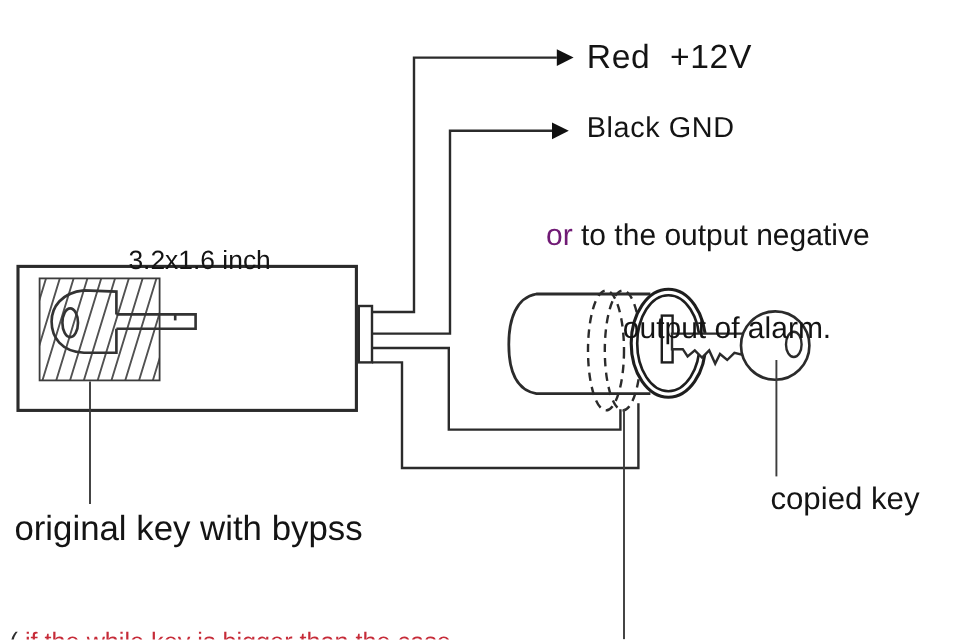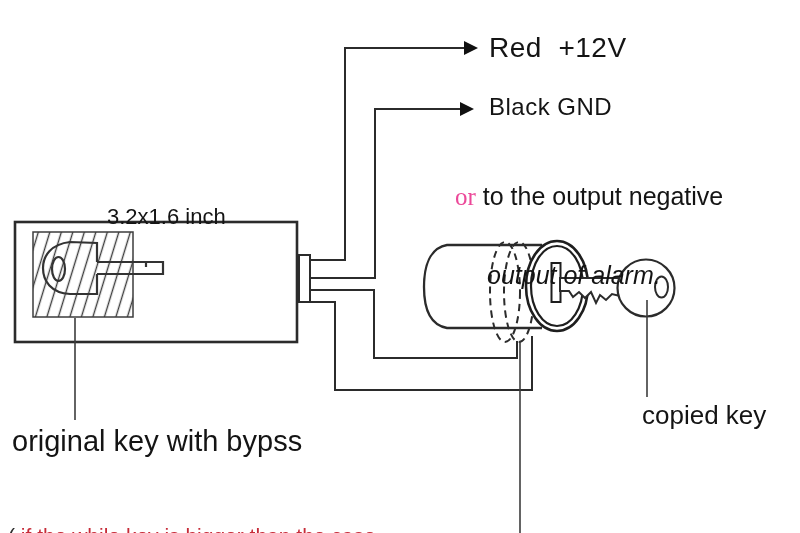--- a/index.html
+++ b/index.html
@@ -15,26 +15,27 @@
     background: #ffffff;
   }
   #art {
     position: absolute; left: 0; top: 0;
   }
   .lbl {
     position: absolute;
     color: #141414;
     white-space: pre;
     line-height: 1.05;
+    text-align: center;
   }
   .lbl-red12v   { left: 489px; top: 33px;  font-size: 28px; letter-spacing: 0.5px; }
   .lbl-blackgnd { left: 489px; top: 94px;  font-size: 24px; letter-spacing: 0.5px; }
   .bypass-note  { left: 455px; top: 131px; font-size: 25px; line-height: 26px; }
-  .bypass-note .l2 { padding-left: 32px; font-style: italic; }
-  .red-accent   { color: #ec4899; font-family: Liberation Serif, serif; }
+  .bypass-note .l2 { padding-left: 32px; }
+  .red-accent   { color: #701a75; }
   .lbl-module   { left: 107px; top: 205px; font-size: 22px; }
   .lbl-origkey  { left: 12px;  top: 426px; font-size: 29px; }
   .case-note    { left: 8px;   top: 473px; font-size: 21px; line-height: 25px; color: #c62b38; }
   .case-note .paren { color: #2e2e2e; }
   .lbl-copied   { left: 642px; top: 402px; font-size: 26px; }
 </style>
 </head>
 <body>
 
 <div id="stage">

